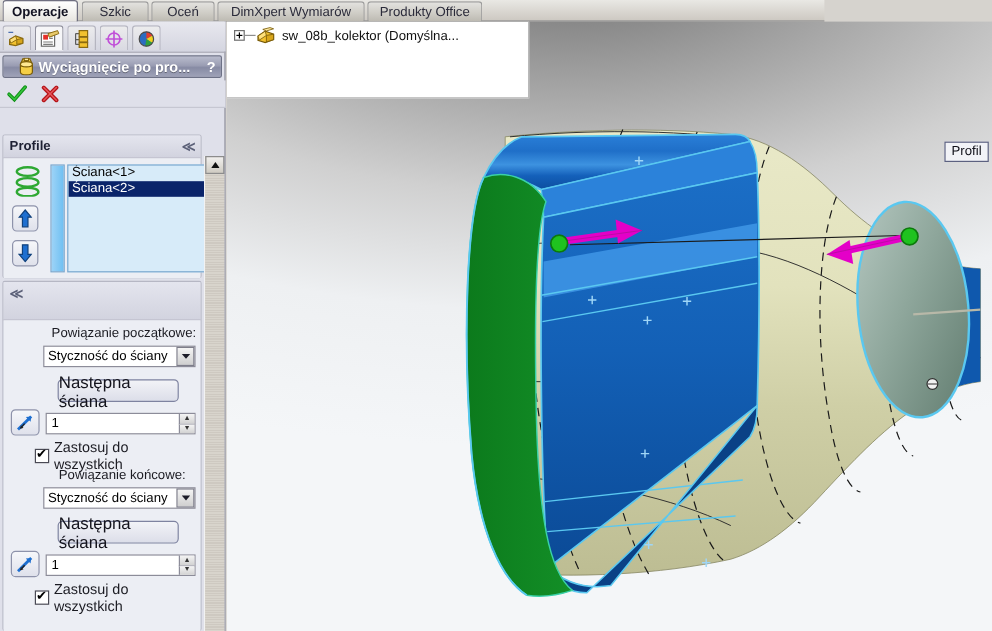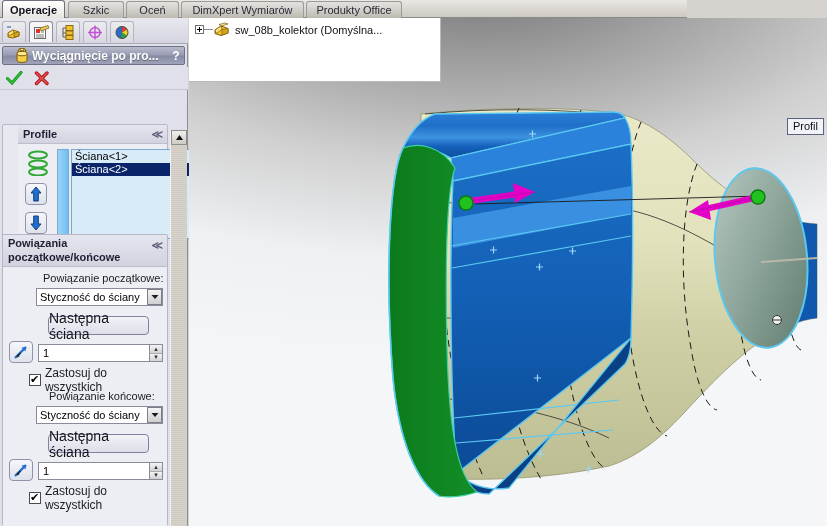--- a/index.html
+++ b/index.html
@@ -367,21 +367,21 @@
         </svg>
       </div>
       <div class="okbtn" style="left:32px;">
         <svg width="16" height="15" viewBox="0 0 16 15">
           <path d="M2.5 2 L13 12.5 M13 2 L2.5 12.5" stroke="#b5151a" stroke-width="3.4" stroke-linecap="round"></path>
           <path d="M2.5 2 L13 12.5 M13 2 L2.5 12.5" stroke="#e8565a" stroke-width="1.2" stroke-linecap="round"></path>
         </svg>
       </div>
     </div>
 
-    <div class="group" style="top:106px;height:120px;padding-left:15px;">
+    <div class="group" style="top:94px;height:120px;">
       <div class="group-head">
         <span class="ttl">Profile</span>
         <span class="chev">≪</span>
       </div>
       <div class="group-body" style="height:100px;">
 
         <div style="position:absolute;left:8px;top:6px;">
           <svg width="24" height="26" viewBox="0 0 24 26">
             <ellipse cx="12" cy="5" rx="9" ry="3.6" fill="none" stroke="#2ea832" stroke-width="2"></ellipse>
             <ellipse cx="12" cy="14" rx="9" ry="3.6" fill="none" stroke="#2ea832" stroke-width="2"></ellipse>
@@ -405,24 +405,20 @@
 
         <div class="listbox" style="left:53px;top:5px;width:130px;height:90px;">
           <div class="listitem">Ściana&lt;1&gt;</div>
           <div class="listitem selected">Ściana&lt;2&gt;</div>
         </div>
       </div>
     </div>
 
     <div class="group" style="top:216px;height:292px;">
       <div class="group-head two-line">
-        <span class="ttl">
-          <span>Powiązania</span><br>
-          <span>początkowe/końcowe</span>
-        </span>
         <span class="chev" style="padding-top:2px;">≪</span>
       </div>
       <div class="group-body" style="height:260px;">
 
         <div class="lbl" style="left:40px;top:5px;">Powiązanie początkowe:</div>
         <div class="combo" style="left:33px;top:21px;width:127px;">
           <span class="cval">Styczność do ściany</span>
           <span class="cbtn">
             <svg width="8" height="6" viewBox="0 0 8 6">
                 <path d="M0.5 1 L7.5 1 L4 5 Z" fill="#1c1c28"></path>

